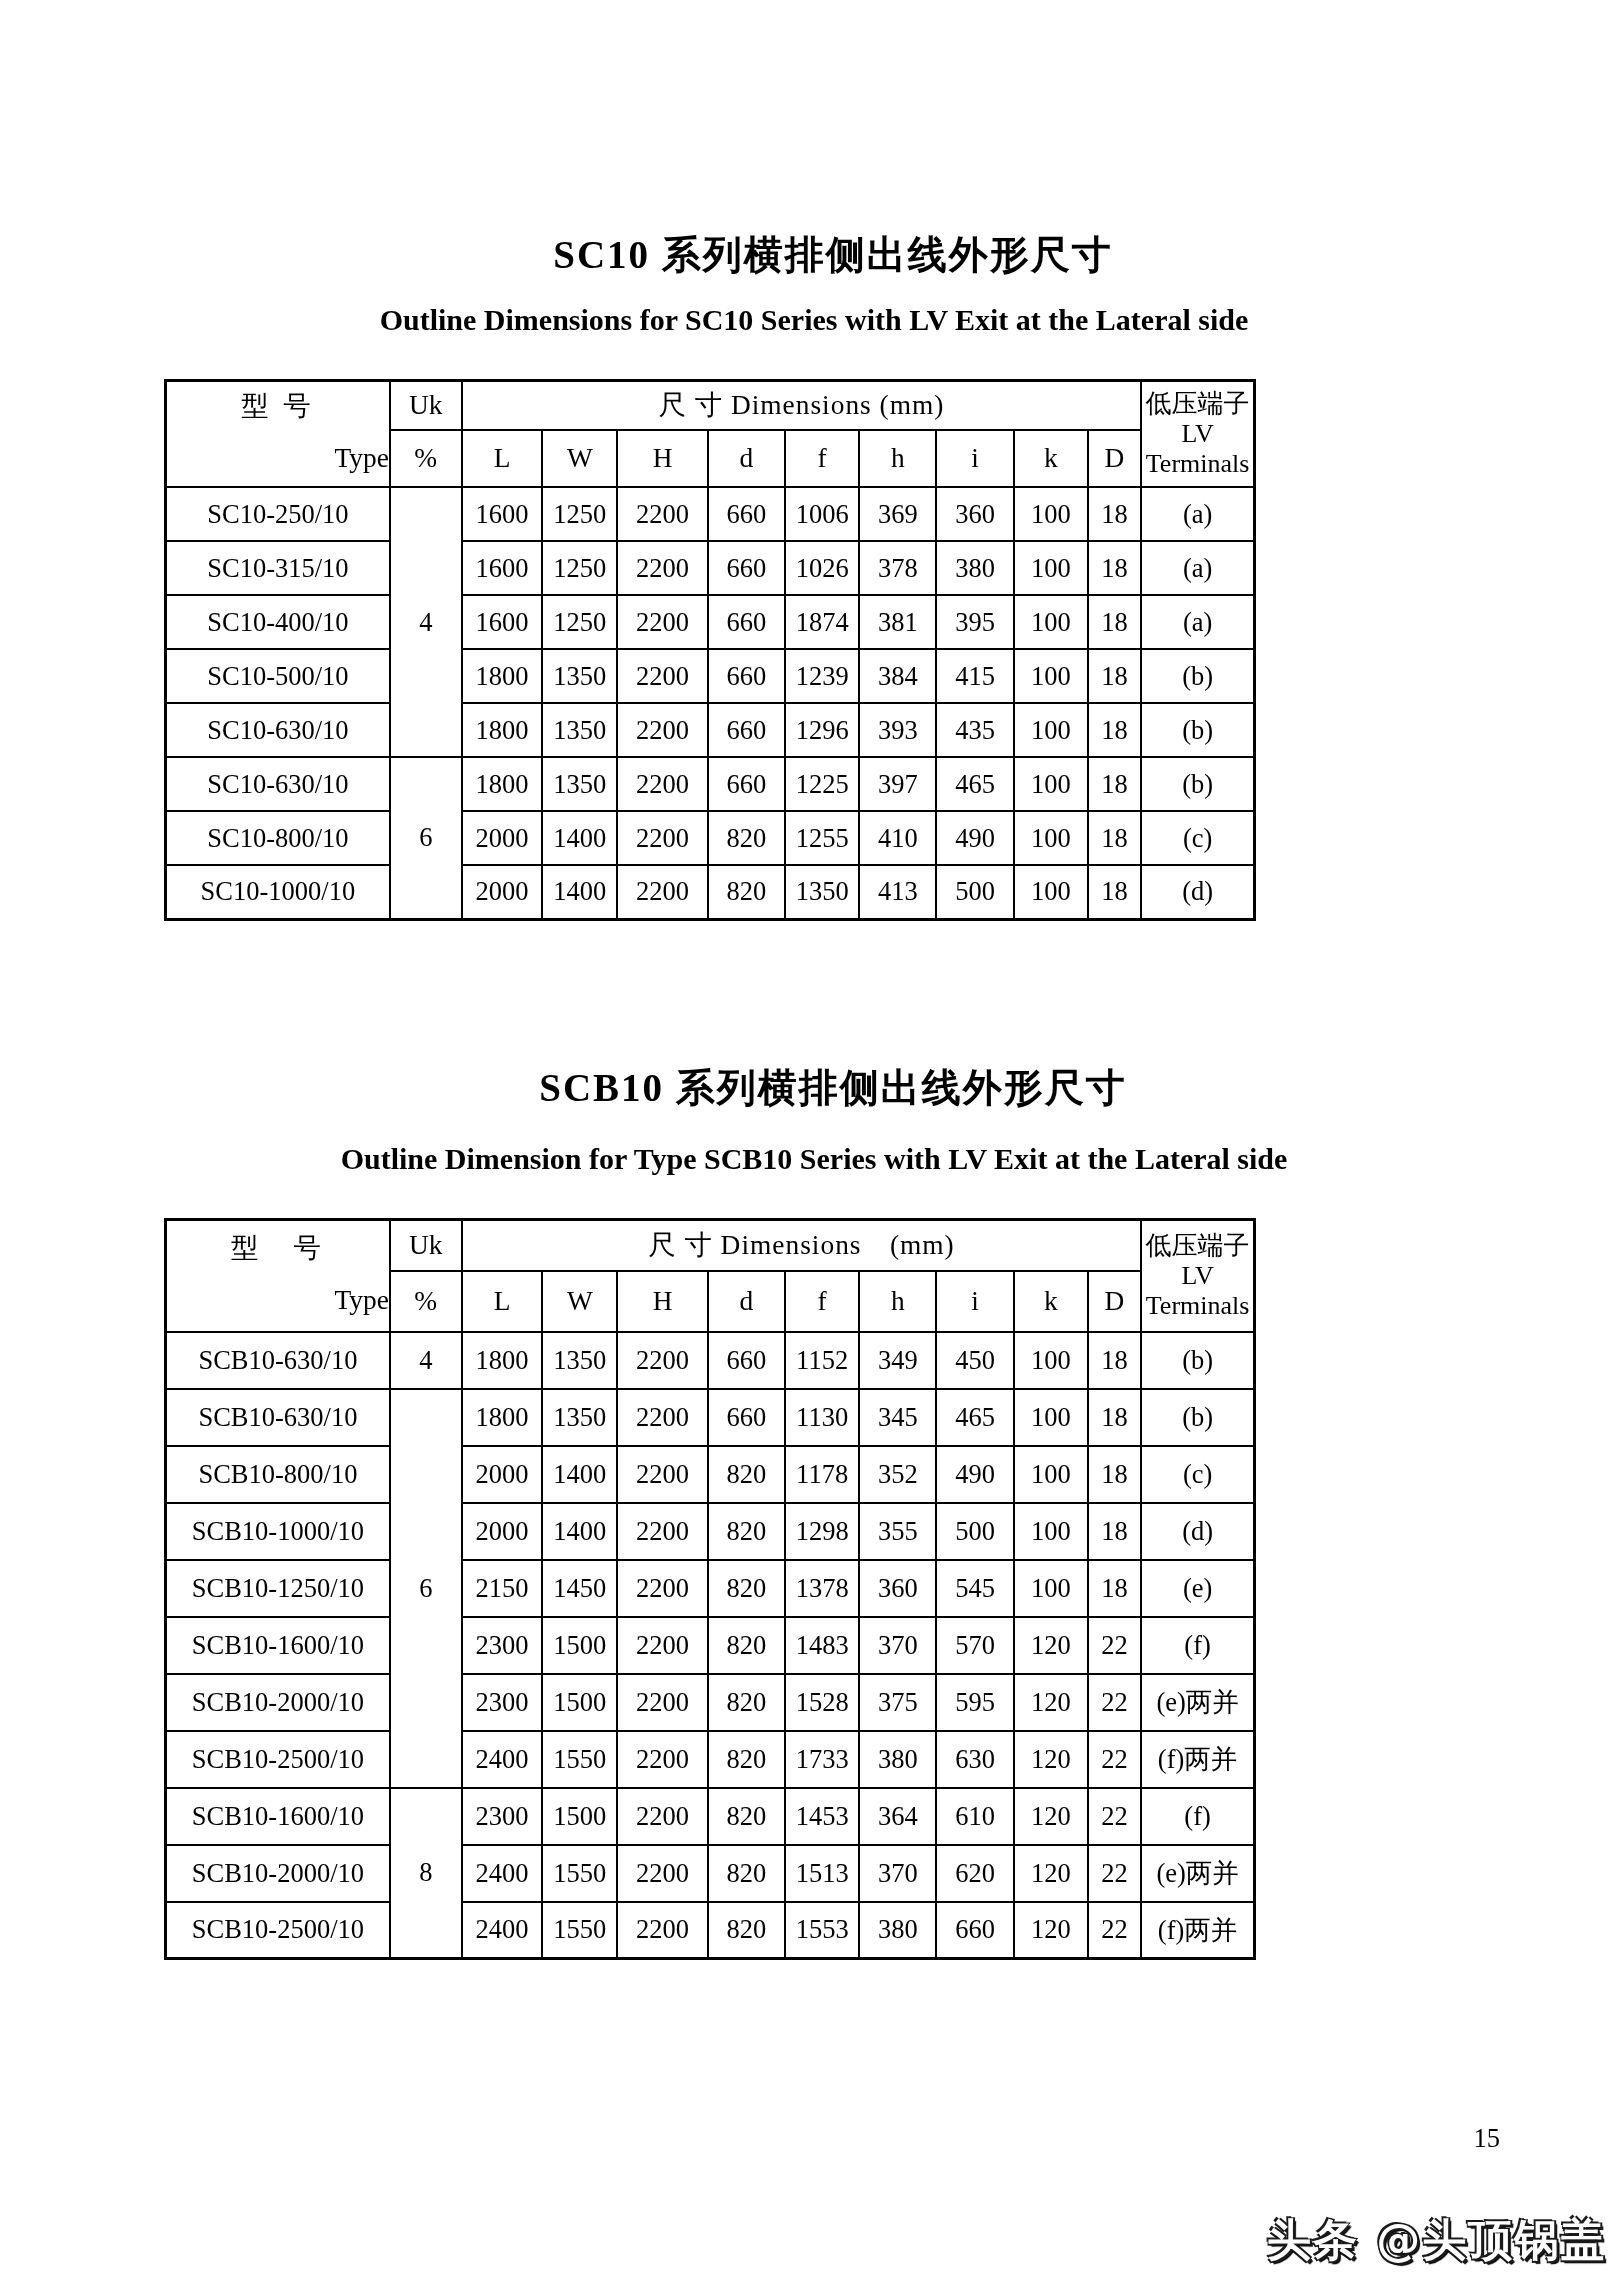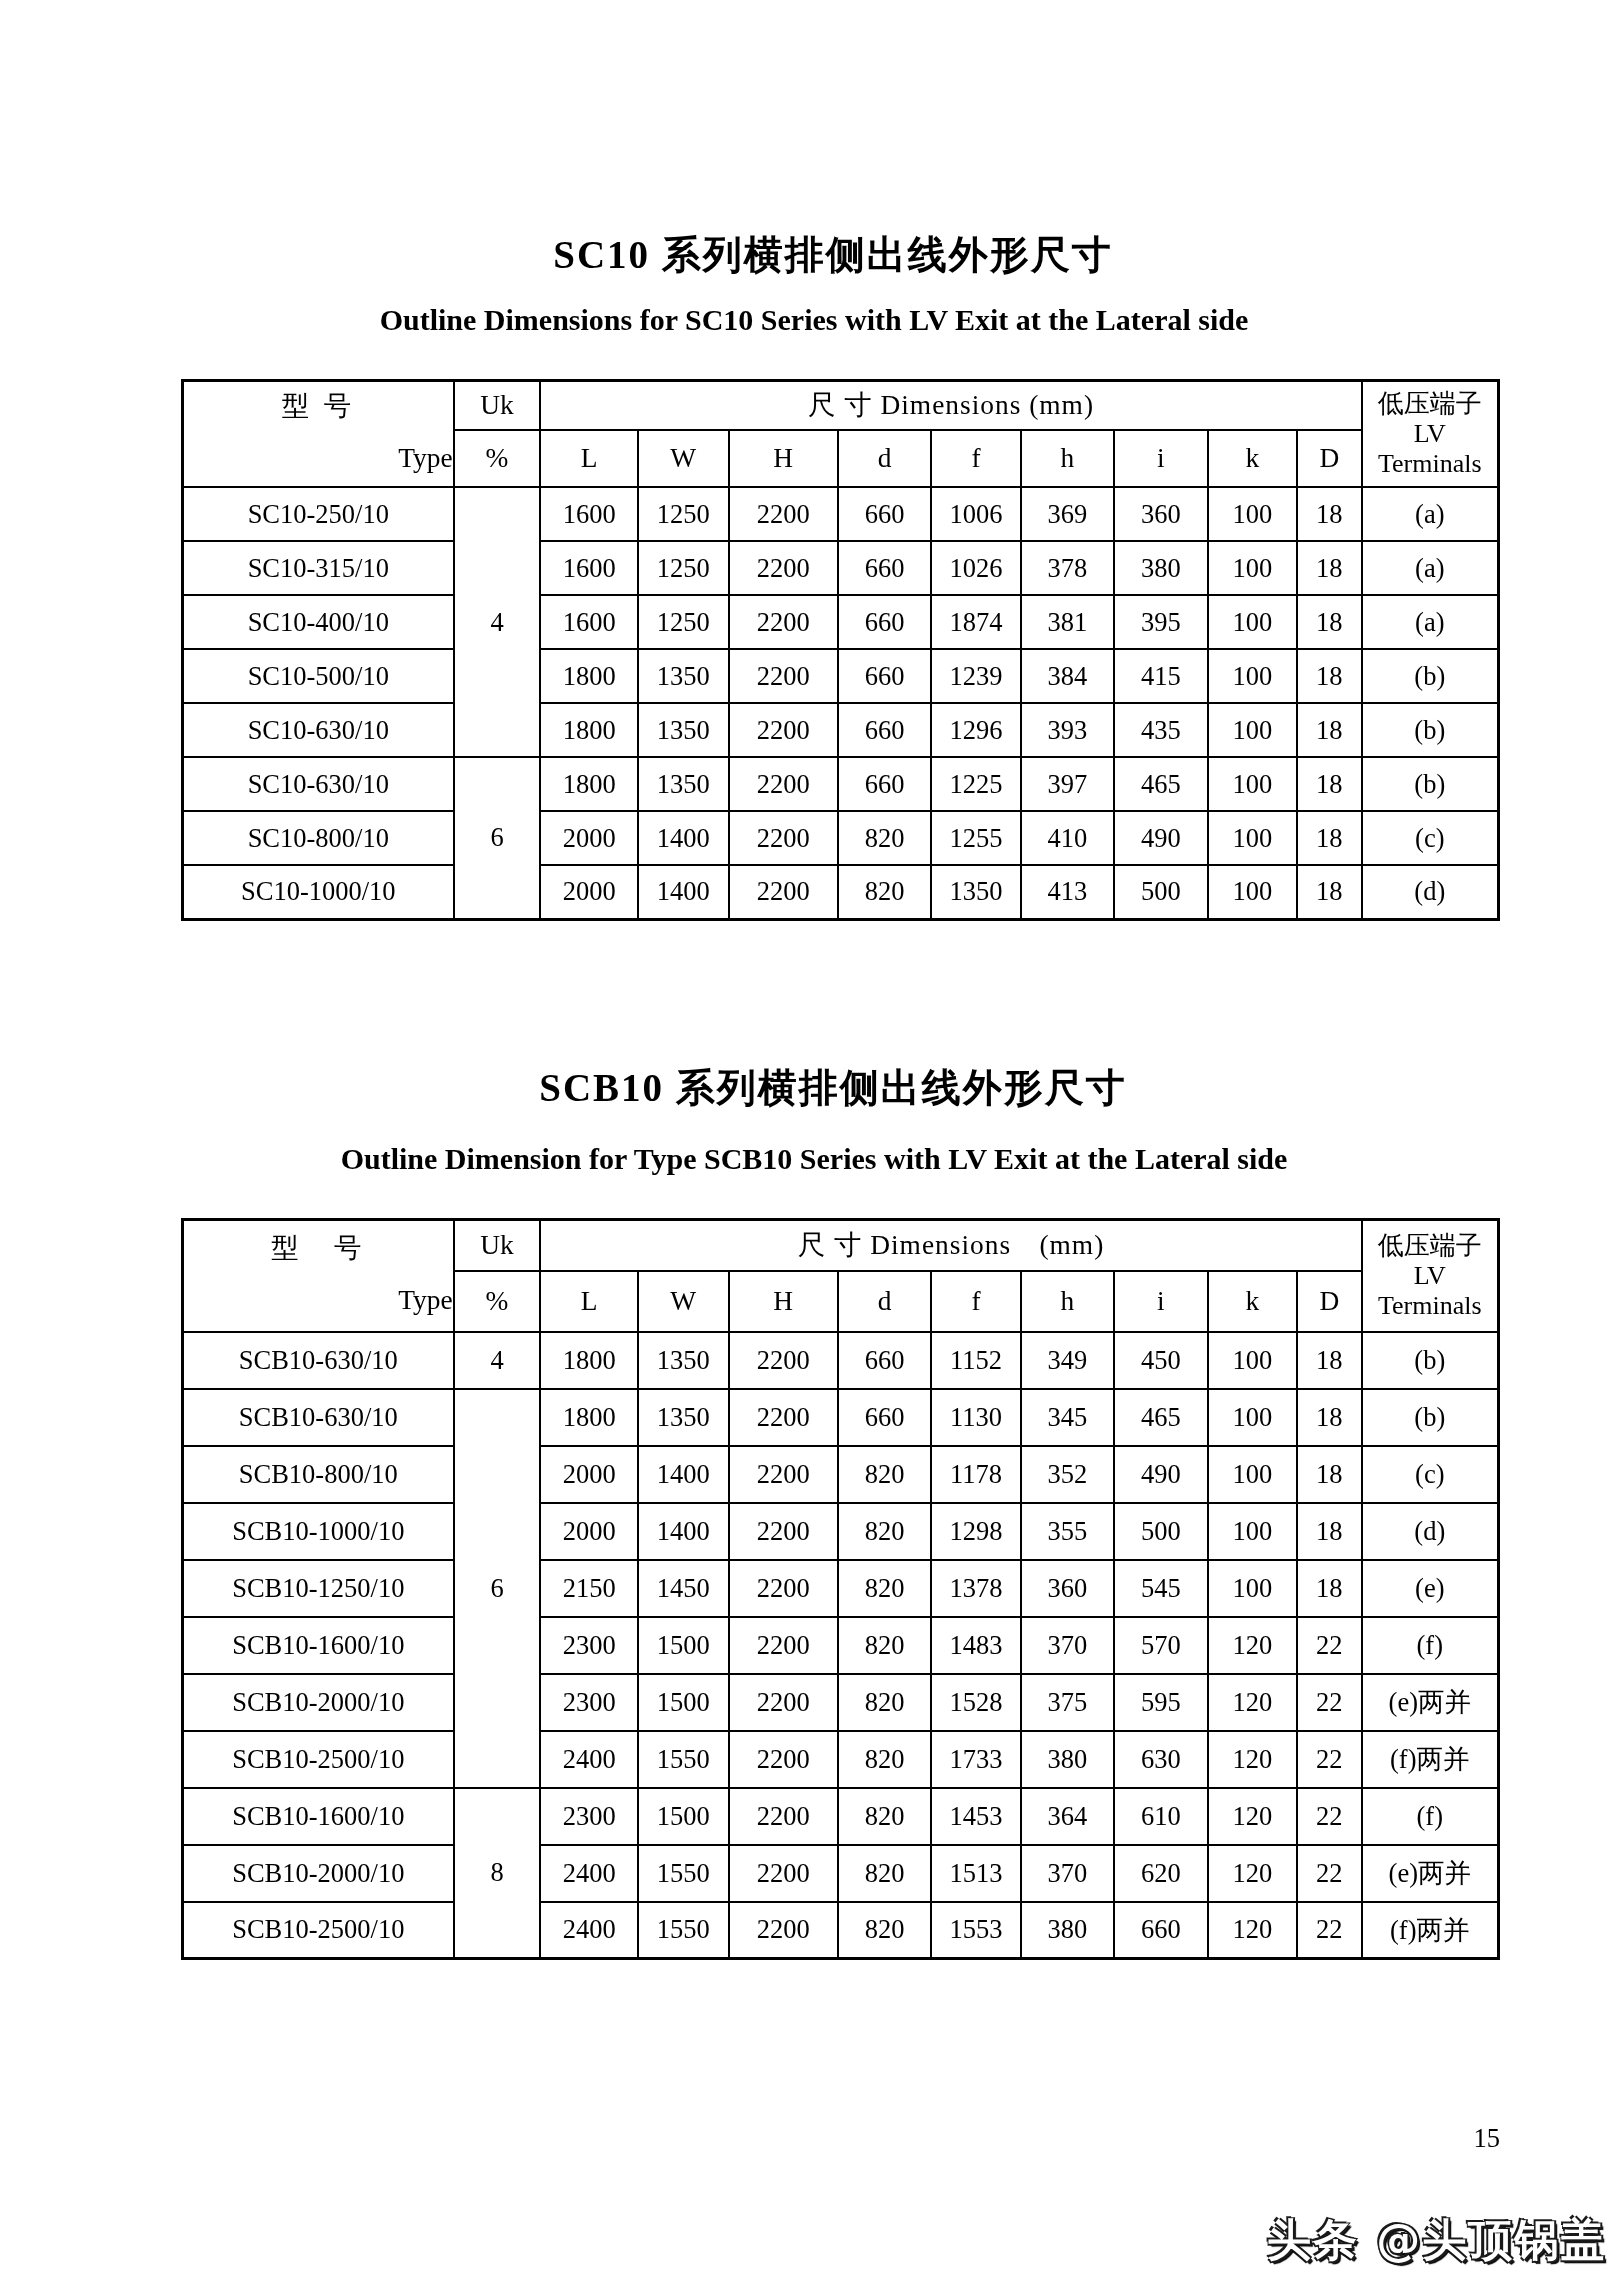--- a/index.html
+++ b/index.html
@@ -12,21 +12,21 @@
     font-size:39px;font-weight:600;letter-spacing:2px;line-height:51px;margin-left:15px;
   }
   .title-en{
     position:absolute;left:4px;width:100%;text-align:center;
     font-size:30px;font-weight:700;line-height:39px;
   }
   .s1-title-zh{top:229px;}
   .s1-title-en{top:300px;}
   .s2-title-zh{top:1062px;}
   .s2-title-en{top:1139px;}
-  .table-wrap{position:absolute;left:181px;width:1319px;}
+  .table-wrap{position:absolute;left:164px;width:1092px;}
   .s1-table{top:379px;}
   .s2-table{top:1218px;}
 
   table.dims-table{
     border-collapse:collapse;table-layout:fixed;width:100%;
     border:3.9px solid #000;
   }
   .dims-table th,.dims-table td{
     border:2px solid #000;text-align:center;vertical-align:middle;
     padding:0;font-weight:normal;font-size:26.5px;overflow:hidden;white-space:nowrap;

